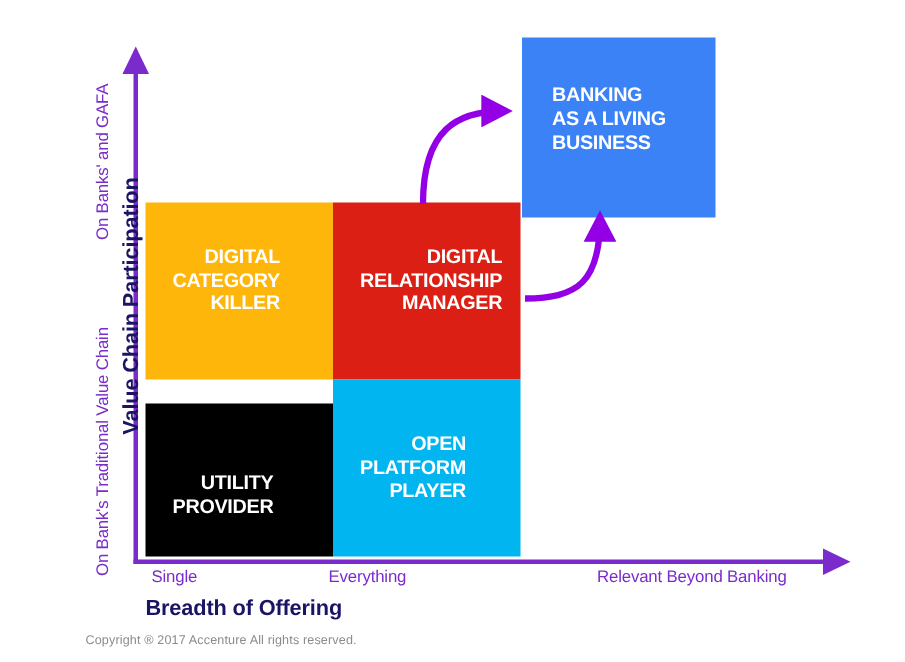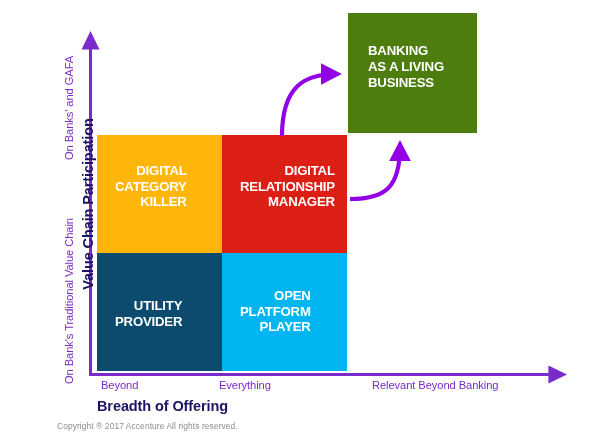--- a/index.html
+++ b/index.html
@@ -60,21 +60,21 @@
   .axis-tick-x {
     position: absolute;
     top: 379px;
     font-size: 11.2px;
     color: #7B2BCC;
     white-space: nowrap;
     letter-spacing: -0.1px;
   }
   #xtick-0 { left: 101px; }
   #xtick-1 { left: 219px; }
-  #xtick-2 { left: 372px; }
+  #xtick-2 { left: 398px; }
 
   
   #axes-svg, #arrows-svg {
     position: absolute;
     left: 0; top: 0;
     width: 603px; height: 441px;
     pointer-events: none;
   }
 
   
@@ -167,50 +167,50 @@
 CATEGORY
 KILLER</div>
     </div>
 
     <div class="quad" id="quad-tr" style="background:#DC1F15;">
       <div class="quad-label">DIGITAL
 RELATIONSHIP
 MANAGER</div>
     </div>
 
-    <div class="quad" id="quad-bl" style="background:#0c4a6e;">
+    <div class="quad" id="quad-bl" style="background:#000000;margin-top:16px;">
       <div class="quad-label">UTILITY
 PROVIDER</div>
     </div>
 
     <div class="quad" id="quad-br" style="background:#00B5F0;">
       <div class="quad-label">OPEN
 PLATFORM
 PLAYER</div>
     </div>
   </div>
 
-  <div id="banking-box" style="background:#4d7c0f;">
+  <div id="banking-box" style="background:#3b82f6;margin-top:12px;">
     <div class="box-label">BANKING
 AS A LIVING
 BUSINESS</div>
   </div>
 
   <svg id="arrows-svg" viewBox="0 0 603 441" xmlns="http://www.w3.org/2000/svg">
     <path d="M282,136 C282,86 305,74 336,74" fill="none" stroke="#9400E6" stroke-width="4.2" stroke-linecap="butt" marker-end="url(#curve-arrow)"></path>
     <path d="M350,199 C385,199 400,188 400,146" fill="none" stroke="#9400E6" stroke-width="4.2" stroke-linecap="butt" marker-end="url(#curve-arrow)"></path>
   </svg>
 
   <div class="axis-title-y">Value Chain Participation</div>
 
   <div class="axis-sub-y" id="ysub-top">On Banks' and GAFA</div>
 
   <div class="axis-sub-y" id="ysub-bot">On Bank's Traditional Value Chain</div>
 
-  <div class="axis-tick-x" id="xtick-0">Beyond</div>
+  <div class="axis-tick-x" id="xtick-0">Single</div>
 
   <div class="axis-tick-x" id="xtick-1">Everything</div>
 
   <div class="axis-tick-x" id="xtick-2">Relevant Beyond Banking</div>
 
   <div class="axis-title-x">Breadth of Offering</div>
 
   <div id="copyright">Copyright ® 2017 Accenture  All rights reserved.</div>
 
 </div>

